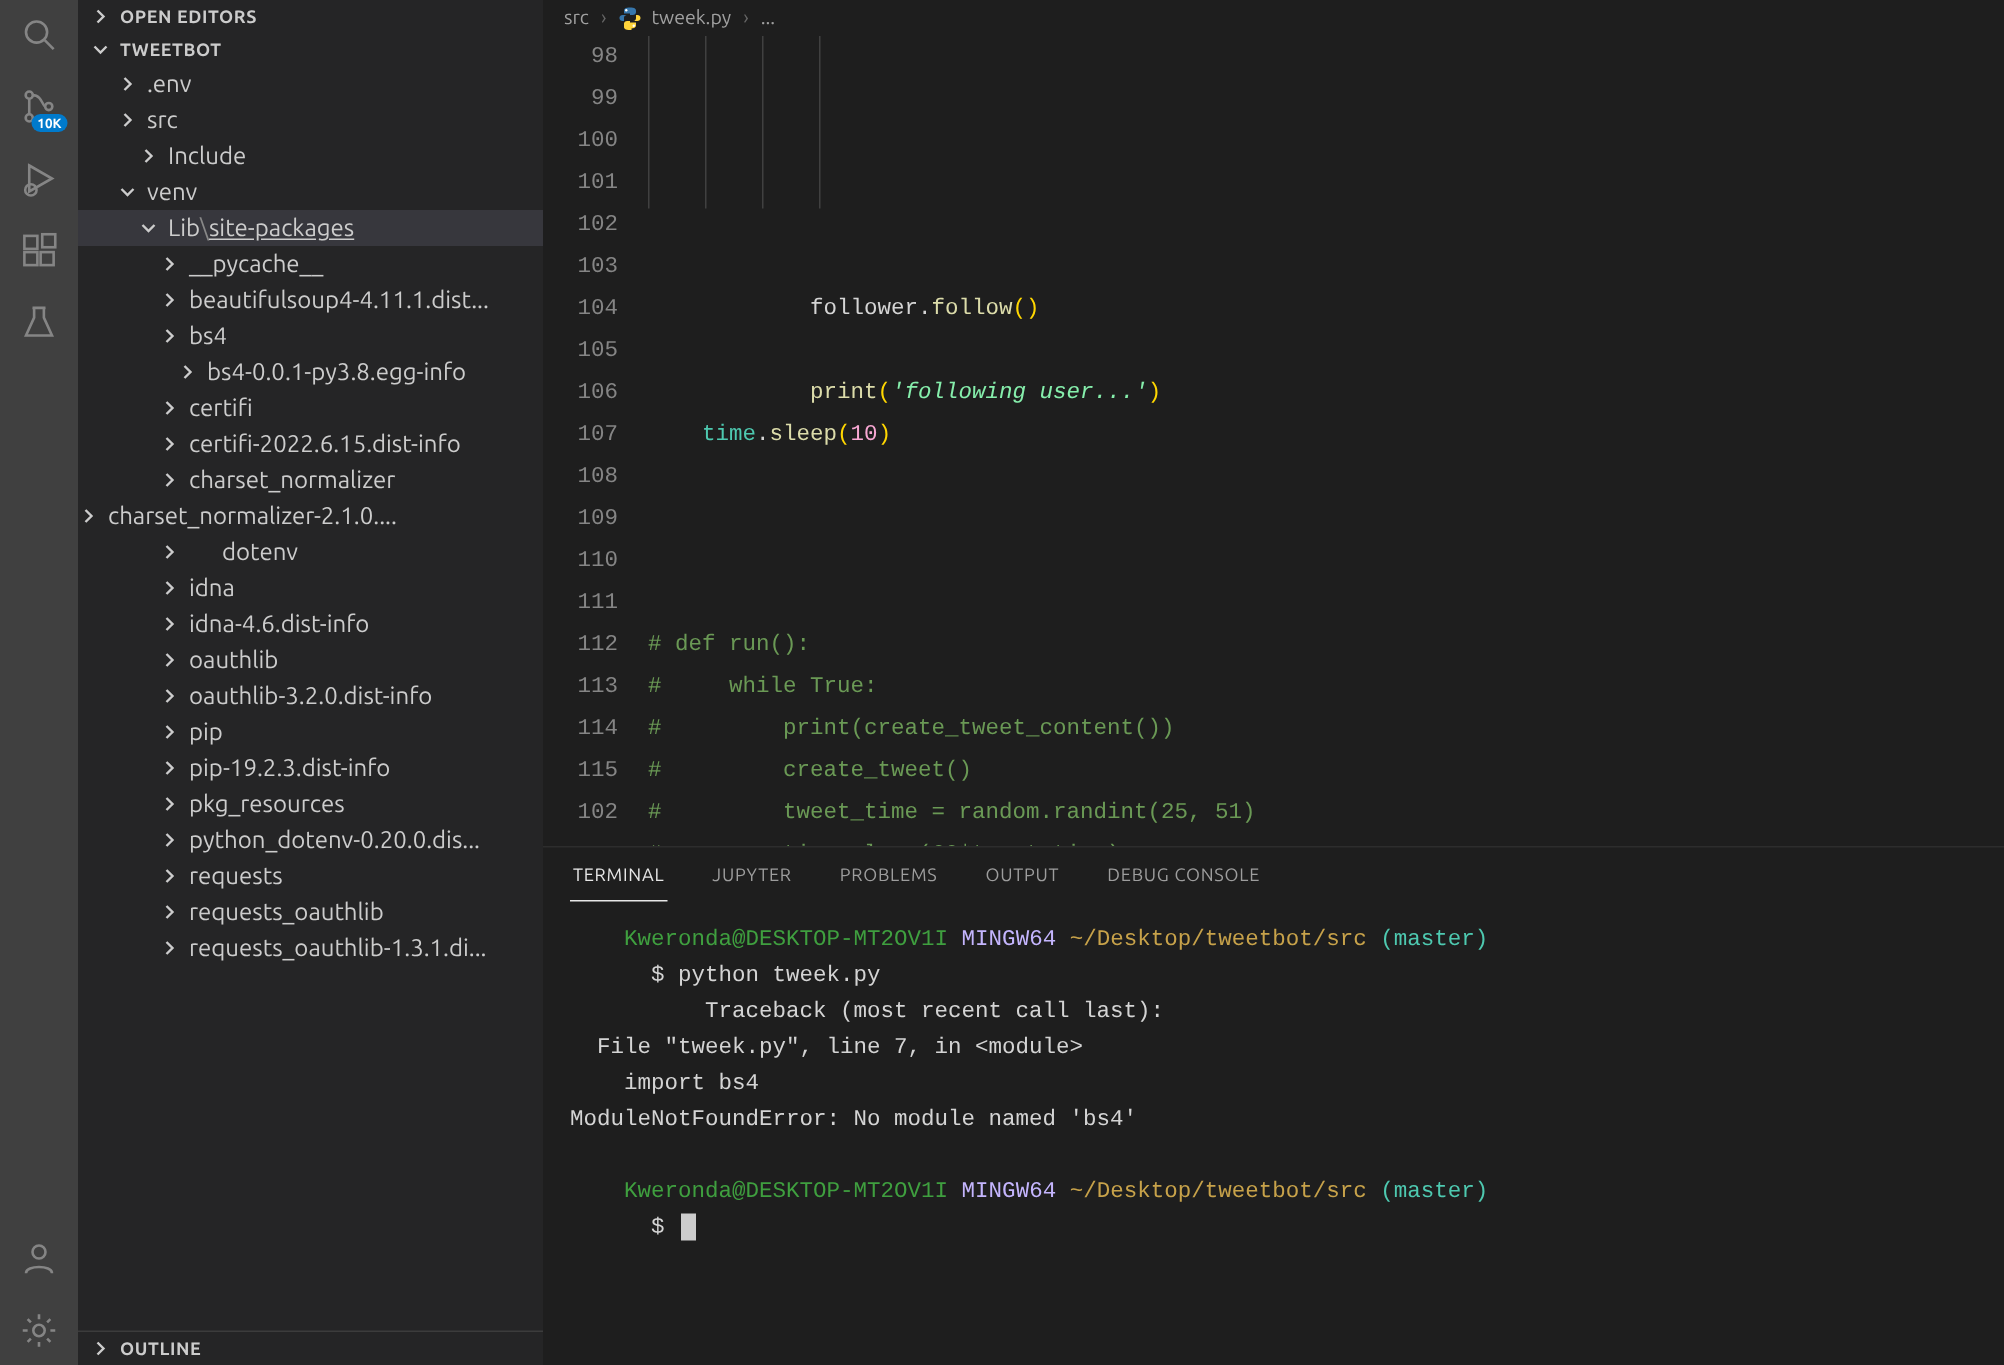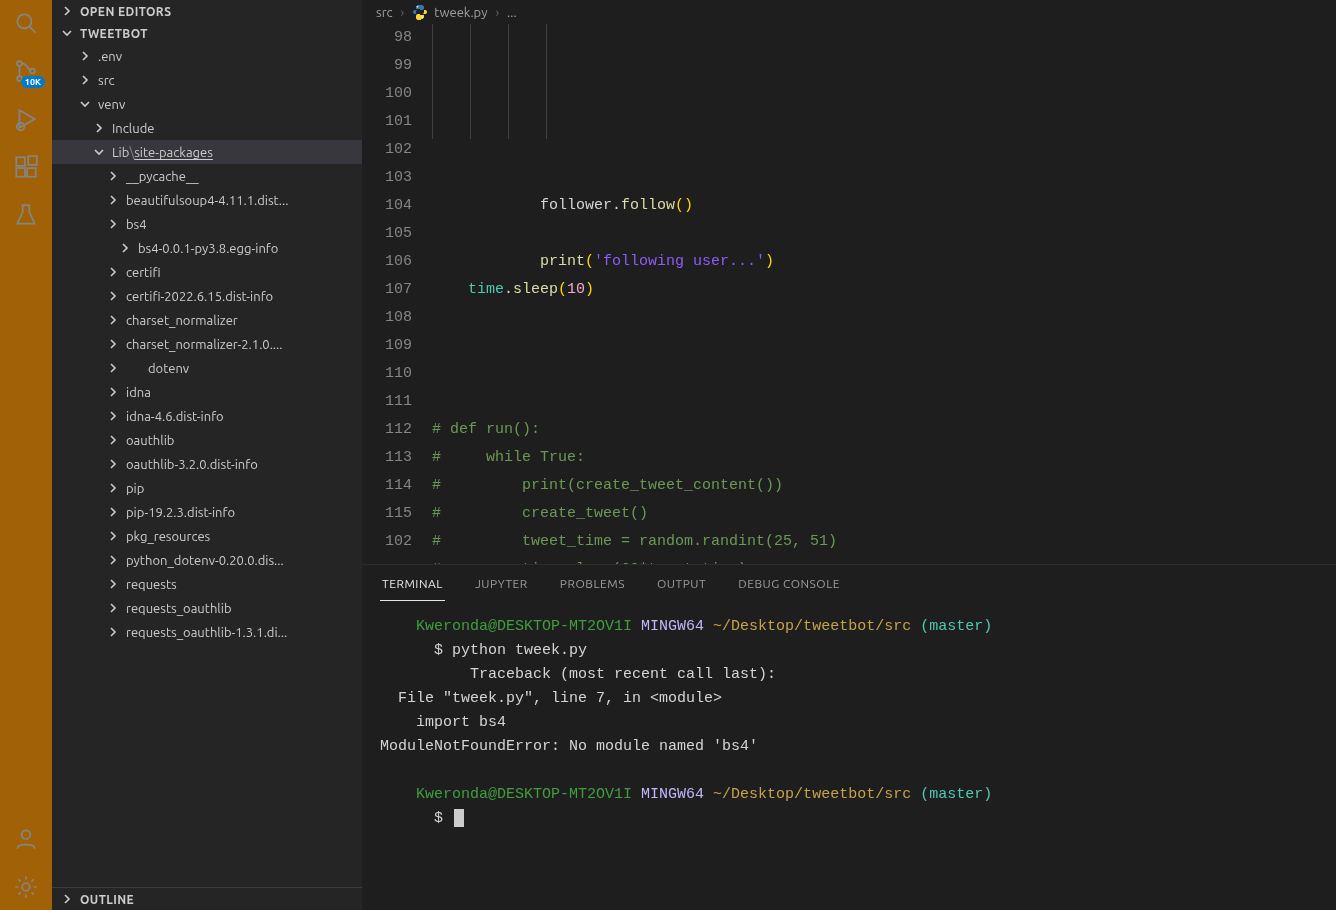--- a/index.html
+++ b/index.html
@@ -8,21 +8,21 @@
     font-size:14px;
     background:#1e1e1e;
     color:#cccccc;
     height:910px;
     width:1336px;
     overflow:hidden;
     display:flex;
   }
   .activity-bar {
     width:52px;
-    background:#a16207;
+    background:#404040;
     display:flex;
     flex-direction:column;
     align-items:center;
     padding-top:10px;
     justify-content:space-between;
   }
   .activity-top, .activity-bottom {
     display:flex;
     flex-direction:column;
     align-items:center;
@@ -68,21 +68,21 @@
     padding:4px 8px;
     font-weight:700;
     font-size:12px;
     text-transform:uppercase;
     letter-spacing:0.4px;
     cursor:pointer;
   }
   .explorer-body {
     flex:1;
     overflow:auto;
-    font-size:13px;
+    font-size:16px;
   }
   .tree-item {
     display:flex;
     align-items:center;
     gap:6px;
     height:24px;
     padding-right:6px;
     cursor:pointer;
     white-space:nowrap;
     overflow:hidden;
@@ -138,21 +138,21 @@
     user-select:none;
   }
   .gutter div { height:28px; }
   .code {
     flex:1;
     color:#d4d4d4;
     white-space:pre;
     position:relative;
   }
   .code-row { height:28px; }
-  .tok-str    { color:#8b5cf6; }
+  .tok-str    { color:#86efac;font-style:italic; }
   .tok-fn     { color:#dcdcaa; }
   .tok-obj    { color:#4ec9b0; }
   .tok-num    { color:#f9a8d4; }
   .tok-comment{ color:#6a9955; }
   .tok-paren  { color:#ffd700; }
   .indent-guide {
     position:absolute;
     top:0;
     width:1px;
     background:#404040;
@@ -295,36 +295,36 @@
         <span>.env</span>
       </div>
       <div class="tree-item" style="padding-left: 26px;">
         <span class="chev">
           <svg viewBox="0 0 14 14">
             <polyline points="5,3 9,7 5,11"></polyline>
           </svg>
         </span>
         <span>src</span>
       </div>
+      <div class="tree-item" style="padding-left: 40px;">
+        <span class="chev">
+          <svg viewBox="0 0 14 14">
+            <polyline points="5,3 9,7 5,11"></polyline>
+          </svg>
+        </span>
+        <span>Include</span>
+      </div>
       <div class="tree-item" style="padding-left: 26px;">
         <span class="chev">
           <svg viewBox="0 0 14 14">
             <polyline points="3,5 7,9 11,5"></polyline>
           </svg>
         </span>
         <span>venv</span>
       </div>
-      <div class="tree-item" style="padding-left: 40px;">
-        <span class="chev">
-          <svg viewBox="0 0 14 14">
-            <polyline points="5,3 9,7 5,11"></polyline>
-          </svg>
-        </span>
-        <span>Include</span>
-      </div>
       <div class="tree-item selected" style="padding-left: 40px;">
         <span class="chev">
           <svg viewBox="0 0 14 14">
             <polyline points="3,5 7,9 11,5"></polyline>
           </svg>
         </span>
         <span>Lib<span style="color:#888">\</span><span class="underline">site-packages</span></span>
       </div>
       <div class="tree-item" style="padding-left: 54px;">
         <span class="chev">
@@ -375,21 +375,21 @@
         <span>certifi-2022.6.15.dist-info</span>
       </div>
       <div class="tree-item" style="padding-left: 54px;">
         <span class="chev">
           <svg viewBox="0 0 14 14">
             <polyline points="5,3 9,7 5,11"></polyline>
           </svg>
         </span>
         <span>charset_normalizer</span>
       </div>
-      <div class="tree-item" style="padding-left: 54px;">
+      <div class="tree-item" style="">
         <span class="chev">
           <svg viewBox="0 0 14 14">
             <polyline points="5,3 9,7 5,11"></polyline>
           </svg>
         </span>
         <span>charset_normalizer-2.1.0....</span>
       </div>
       <div class="tree-item" style="padding-left: 54px; gap: 28px;">
         <span class="chev">
           <svg viewBox="0 0 14 14">

